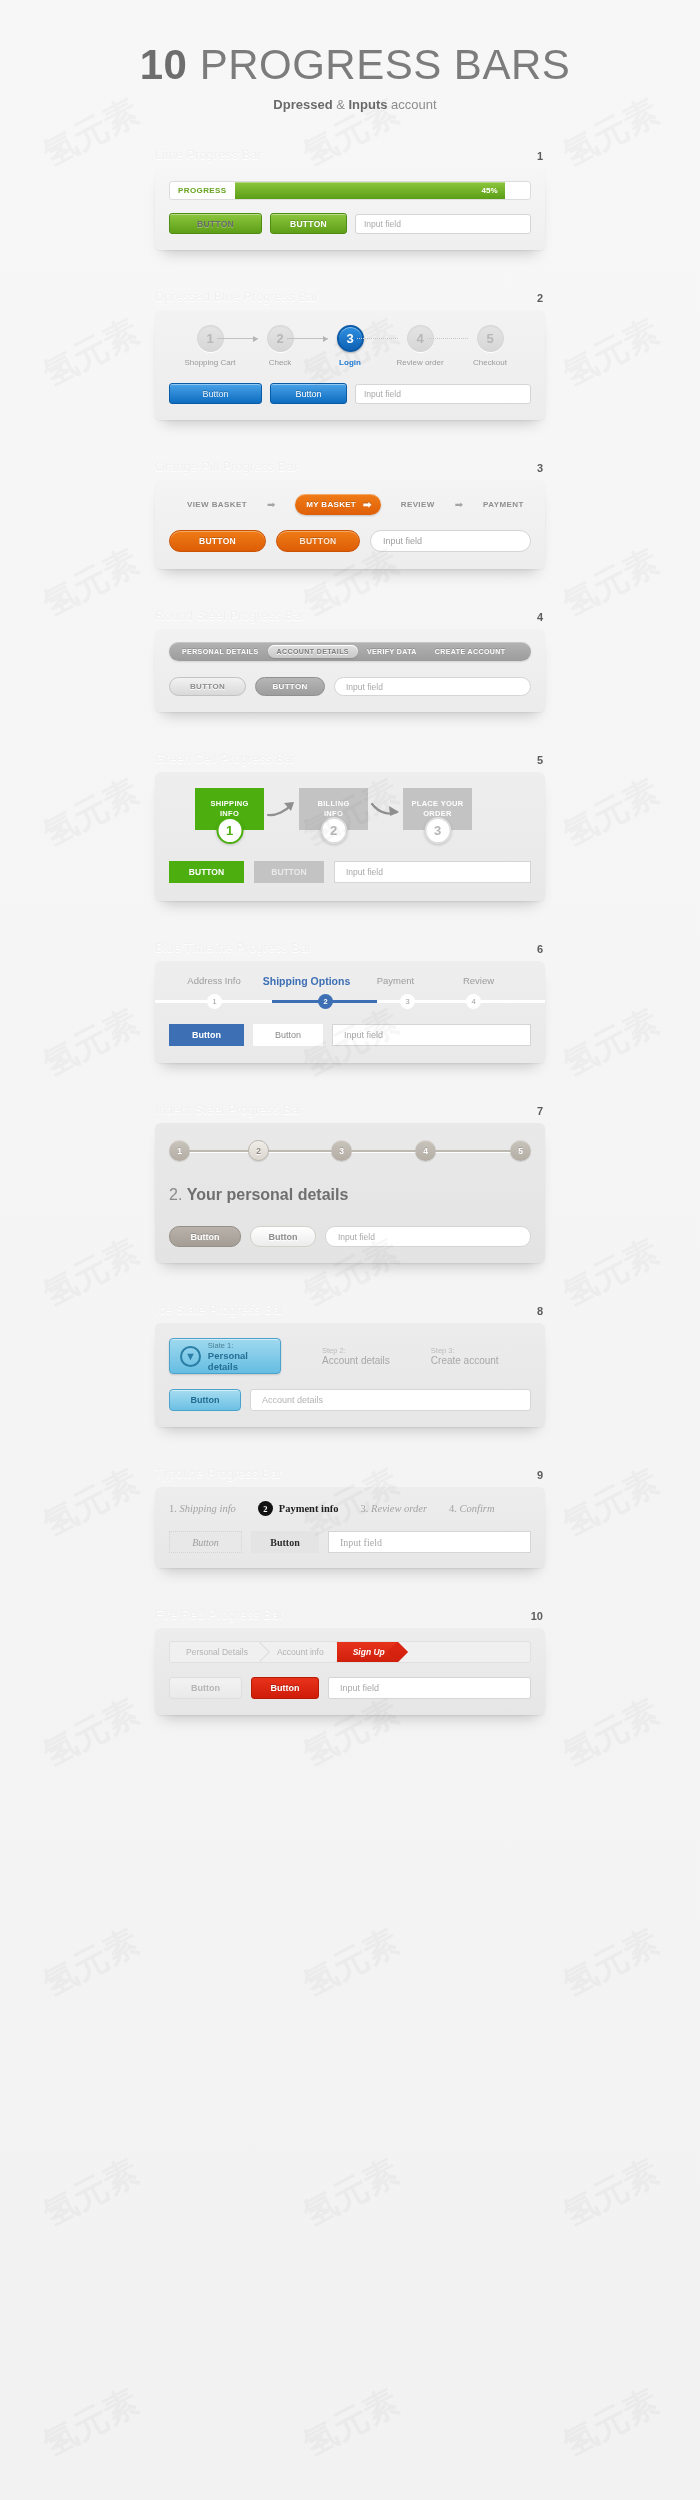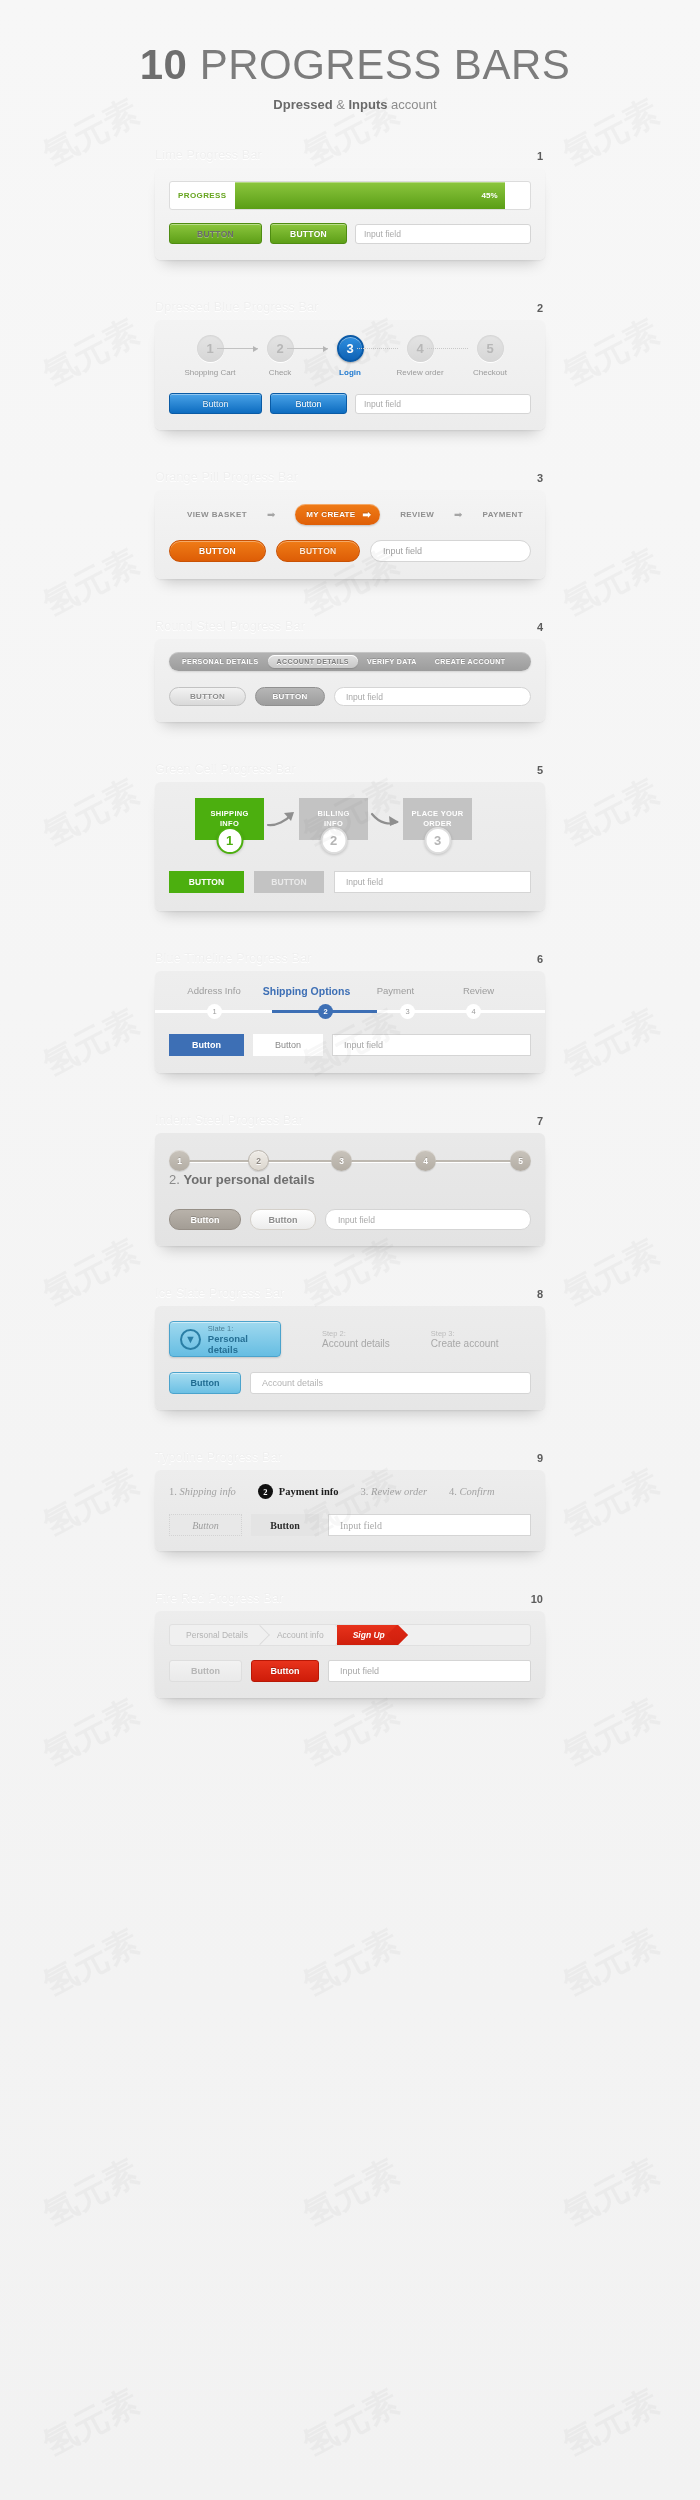--- a/index.html
+++ b/index.html
@@ -34,21 +34,21 @@
 
   .row { display:flex; align-items:center; }
 
   
   .inp { flex:1; height:20px; background:#fff; border:1px solid #d5d5d5;
          border-radius:3px; font-size:8.5px; color:#a9a9a9; display:flex;
          align-items:center; padding-left:8px; }
 
   
   .p1 { background:linear-gradient(180deg,#f6f6f6,#efefef); padding:13px 14px 16px; }
-  .p1 .barwrap { height:29px; background:#fff; border:1px solid #dcdcdc; border-radius:3px;
+  .p1 .barwrap { height:19px; background:#fff; border:1px solid #dcdcdc; border-radius:3px;
                  display:flex; align-items:center; overflow:hidden; }
   .p1 .barlbl { font-size:8px; font-weight:700; color:#66a41e; padding:0 8px; letter-spacing:.4px;}
   .p1 .fill { height:100%; background:linear-gradient(180deg,#8cc63e,#5a9e16);
               display:flex; align-items:center; justify-content:flex-end;
               color:#fff; font-size:8px; font-weight:700; padding-right:7px;
               box-shadow:inset 0 1px 0 rgba(255,255,255,.35); }
   .p1 .btns { margin-top:13px; gap:8px; }
   .btn-lime { height:21px; border-radius:3px; color:#fff; font-size:8.5px; font-weight:700;
               display:flex; align-items:center; justify-content:center; letter-spacing:.3px;
               background:linear-gradient(180deg,#8cc63e,#5d9f17); border:1px solid #4f8c12;
@@ -167,21 +167,21 @@
   .ind .line { position:absolute; top:10px; left:8px; right:8px; height:2px;
                background:#bdb8b0; box-shadow:0 1px 0 #fff; }
   .ind .c { position:absolute; top:0; width:21px; height:21px; border-radius:50%;
             display:flex; align-items:center; justify-content:center; font-size:8.5px;
             font-weight:700; color:#fff;
             background:linear-gradient(180deg,#c9c4bc,#b3ada4);
             box-shadow:inset 0 1px 0 rgba(255,255,255,.4), 0 1px 1px rgba(0,0,0,.12);
             text-shadow:0 -1px 0 rgba(0,0,0,.15);}
   .ind .c.cur { background:linear-gradient(180deg,#efece7,#dcd7cf); color:#8d8780;
                 border:1px solid #b9b3ab; text-shadow:0 1px 0 #fff; }
-  .p7 .h { font-size:13px; color:#8a8a8a; }
+  .p7 .h { margin-top:24px; font-size:16px; color:#8a8a8a; }
   .p7 .h b { color:#6f6f6f; }
   .p7 .btns { margin-top:22px; gap:9px; }
   .btn-ind { height:21px; border-radius:10px; font-size:9px; font-weight:700;
              display:flex; align-items:center; justify-content:center; }
   .btn-ind.dark { width:72px; background:linear-gradient(180deg,#b8b2aa,#a39d95);
       color:#fff; border:1px solid #968f87; text-shadow:0 -1px 0 rgba(0,0,0,.2);}
   .btn-ind.light { width:66px; background:linear-gradient(180deg,#fff,#ececec);
       color:#8d8d8d; border:1px solid #d4d0ca; text-shadow:0 1px 0 #fff;}
   .p7 .inp { height:21px; border-radius:10px; padding-left:12px; }
 
@@ -361,21 +361,21 @@
 <div class="section" style="margin-top:32px;">
   <div class="sec-head">
     <span class="sec-title">Orange Pill Progress Bar</span>
     <span class="sec-num">3</span>
   </div>
   <div class="panel p3">
     <div class="pill3">
       <span class="itm">VIEW BASKET</span>
       <span class="arr">➡</span>
       <span class="itm on">
-        <span>MY CREATE</span>
+        <span>MY BASKET</span>
         <span class="a">➡</span>
       </span>
       <span class="itm">REVIEW</span>
       <span class="arr">➡</span>
       <span class="itm">PAYMENT</span>
     </div>
     <div class="row btns">
       <div class="btn-orange w1">BUTTON</div>
       <div class="btn-orange w2">BUTTON</div>
       <div class="inp">Input field</div>

